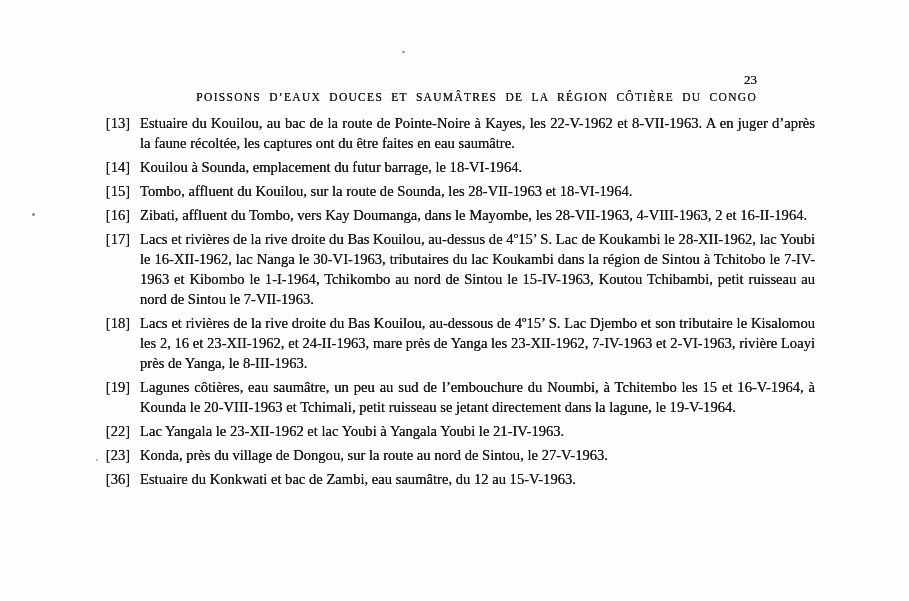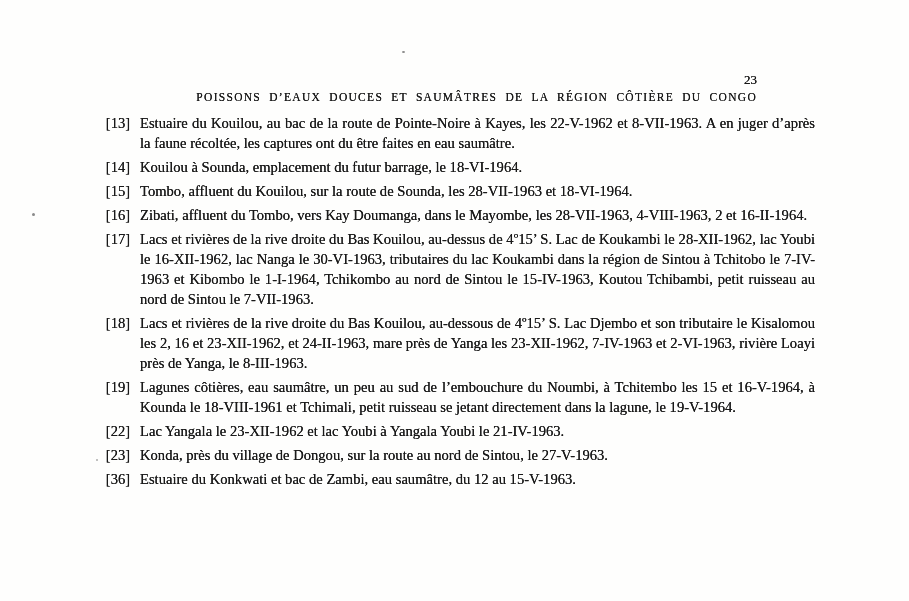--- a/index.html
+++ b/index.html
@@ -117,21 +117,21 @@
     <div class="entry">
       <span class="num">[17]</span>
       <span class="text">Lacs et rivières de la rive droite du Bas Kouilou, au-dessus de 4º15’ S. Lac de Koukambi le 28-XII-1962, lac Youbi le 16-XII-1962, lac Nanga le 30-VI-1963, tributaires du lac Koukambi dans la région de Sintou à Tchitobo le 7-IV-1963 et Kibombo le 1-I-1964, Tchikombo au nord de Sintou le 15-IV-1963, Koutou Tchibambi, petit ruisseau au nord de Sintou le 7-VII-1963.</span>
     </div>
     <div class="entry">
       <span class="num">[18]</span>
       <span class="text">Lacs et rivières de la rive droite du Bas Kouilou, au-dessous de 4º15’ S. Lac Djembo et son tributaire le Kisalomou les 2, 16 et 23-XII-1962, et 24-II-1963, mare près de Yanga les 23-XII-1962, 7-IV-1963 et 2-VI-1963, rivière Loayi près de Yanga, le 8-III-1963.</span>
     </div>
     <div class="entry">
       <span class="num">[19]</span>
-      <span class="text">Lagunes côtières, eau saumâtre, un peu au sud de l’embouchure du Noumbi, à Tchitembo les 15 et 16-V-1964, à Kounda le 18-VIII-1961 et Tchimali, petit ruisseau se jetant directement dans la lagune, le 19-V-1964.</span>
+      <span class="text">Lagunes côtières, eau saumâtre, un peu au sud de l’embouchure du Noumbi, à Tchitembo les 15 et 16-V-1964, à Kounda le 20-VIII-1963 et Tchimali, petit ruisseau se jetant directement dans la lagune, le 19-V-1964.</span>
     </div>
     <div class="entry">
       <span class="num">[22]</span>
       <span class="text">Lac Yangala le 23-XII-1962 et lac Youbi à Yangala Youbi le 21-IV-1963.</span>
     </div>
     <div class="entry">
       <span class="num">[23]</span>
       <span class="text">Konda, près du village de Dongou, sur la route au nord de Sintou, le 27-V-1963.</span>
     </div>
     <div class="entry">

